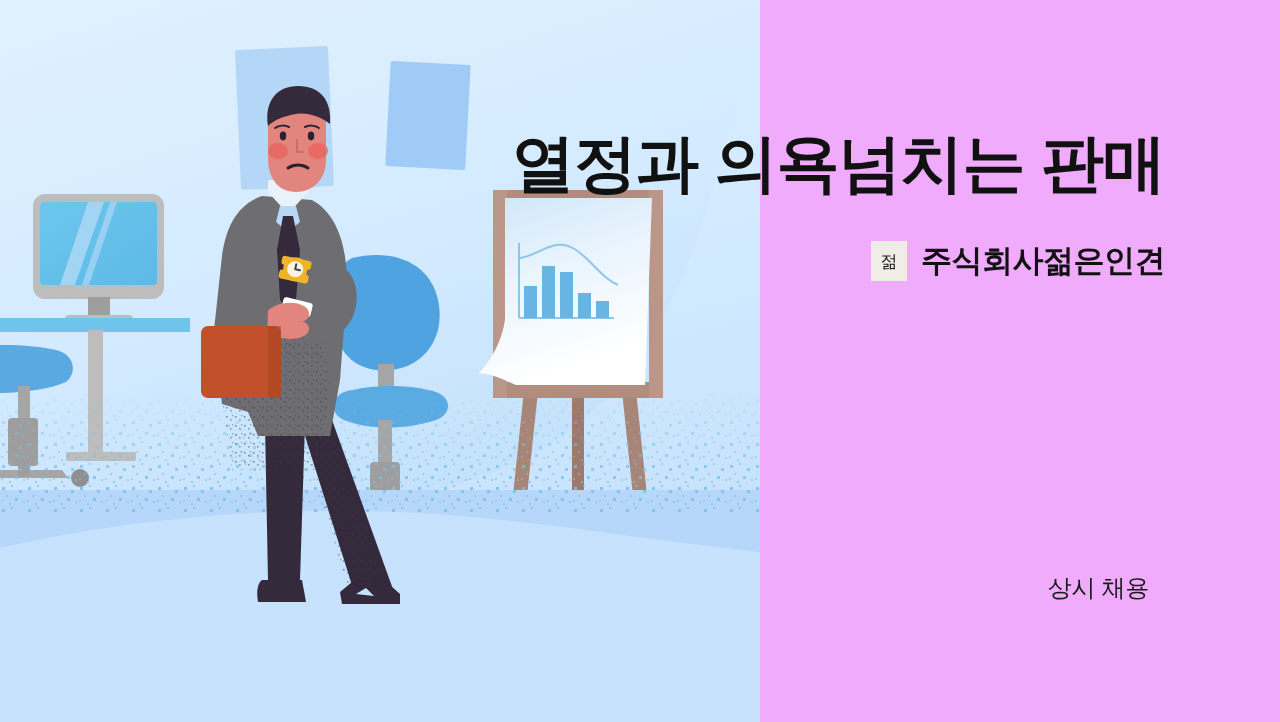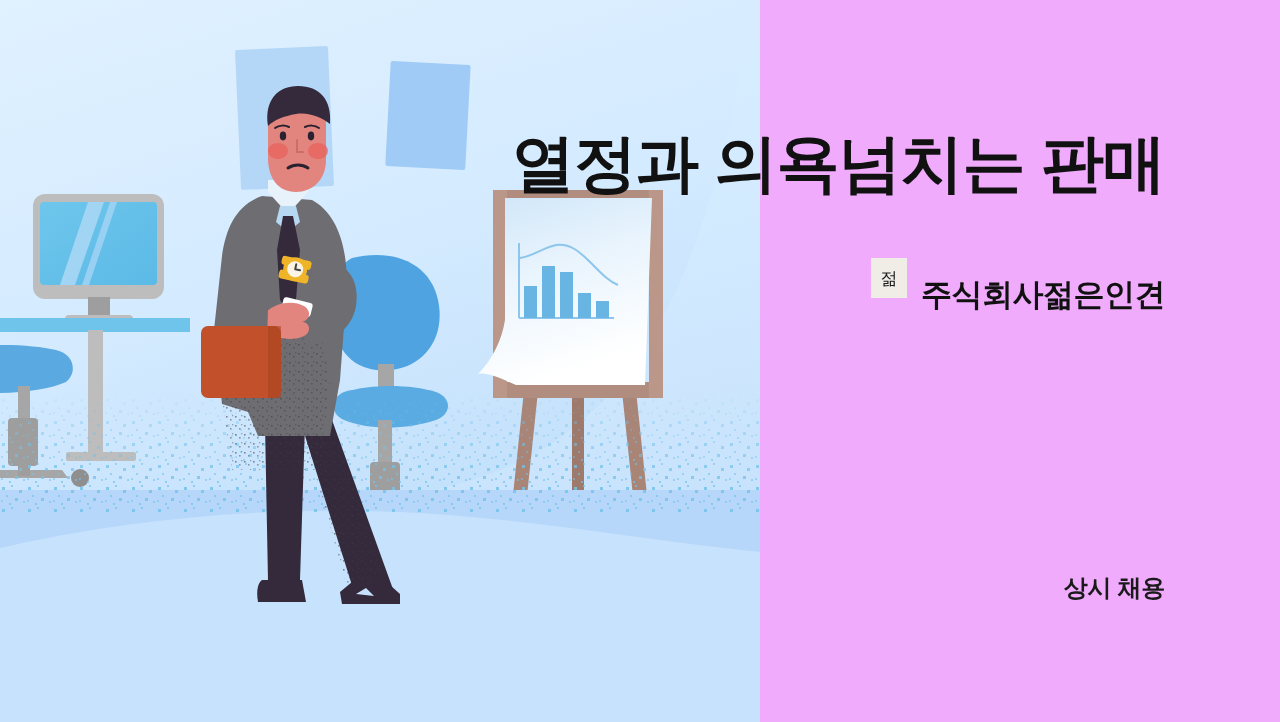--- a/index.html
+++ b/index.html
@@ -81,29 +81,28 @@
     font-weight: 500;
     color: #1a1a1a;
     flex: none;
   }
   .company-name {
     font-size: 31px;
     font-weight: 700;
     color: #111111;
     letter-spacing: -0.5px;
     white-space: nowrap;
-    margin-top: 34px;
   }
 
   .hiring-type {
     position: absolute;
-    right: 115px;
+    right: 131px;
     top: 572px;
     font-size: 24px;
-    font-weight: 700;
+    font-weight: 400;
     color: #1a1a1a;
     letter-spacing: -0.3px;
     white-space: nowrap;
     pointer-events: auto;
   }
 </style>
 </head>
 <body>
 
 <div class="banner">

